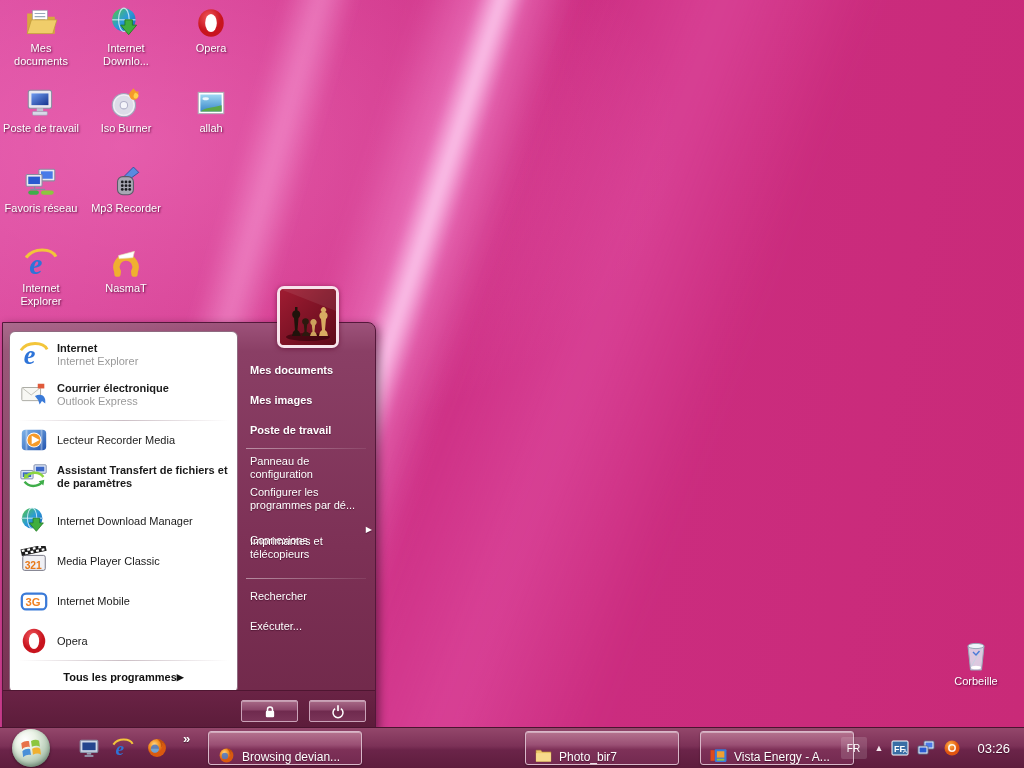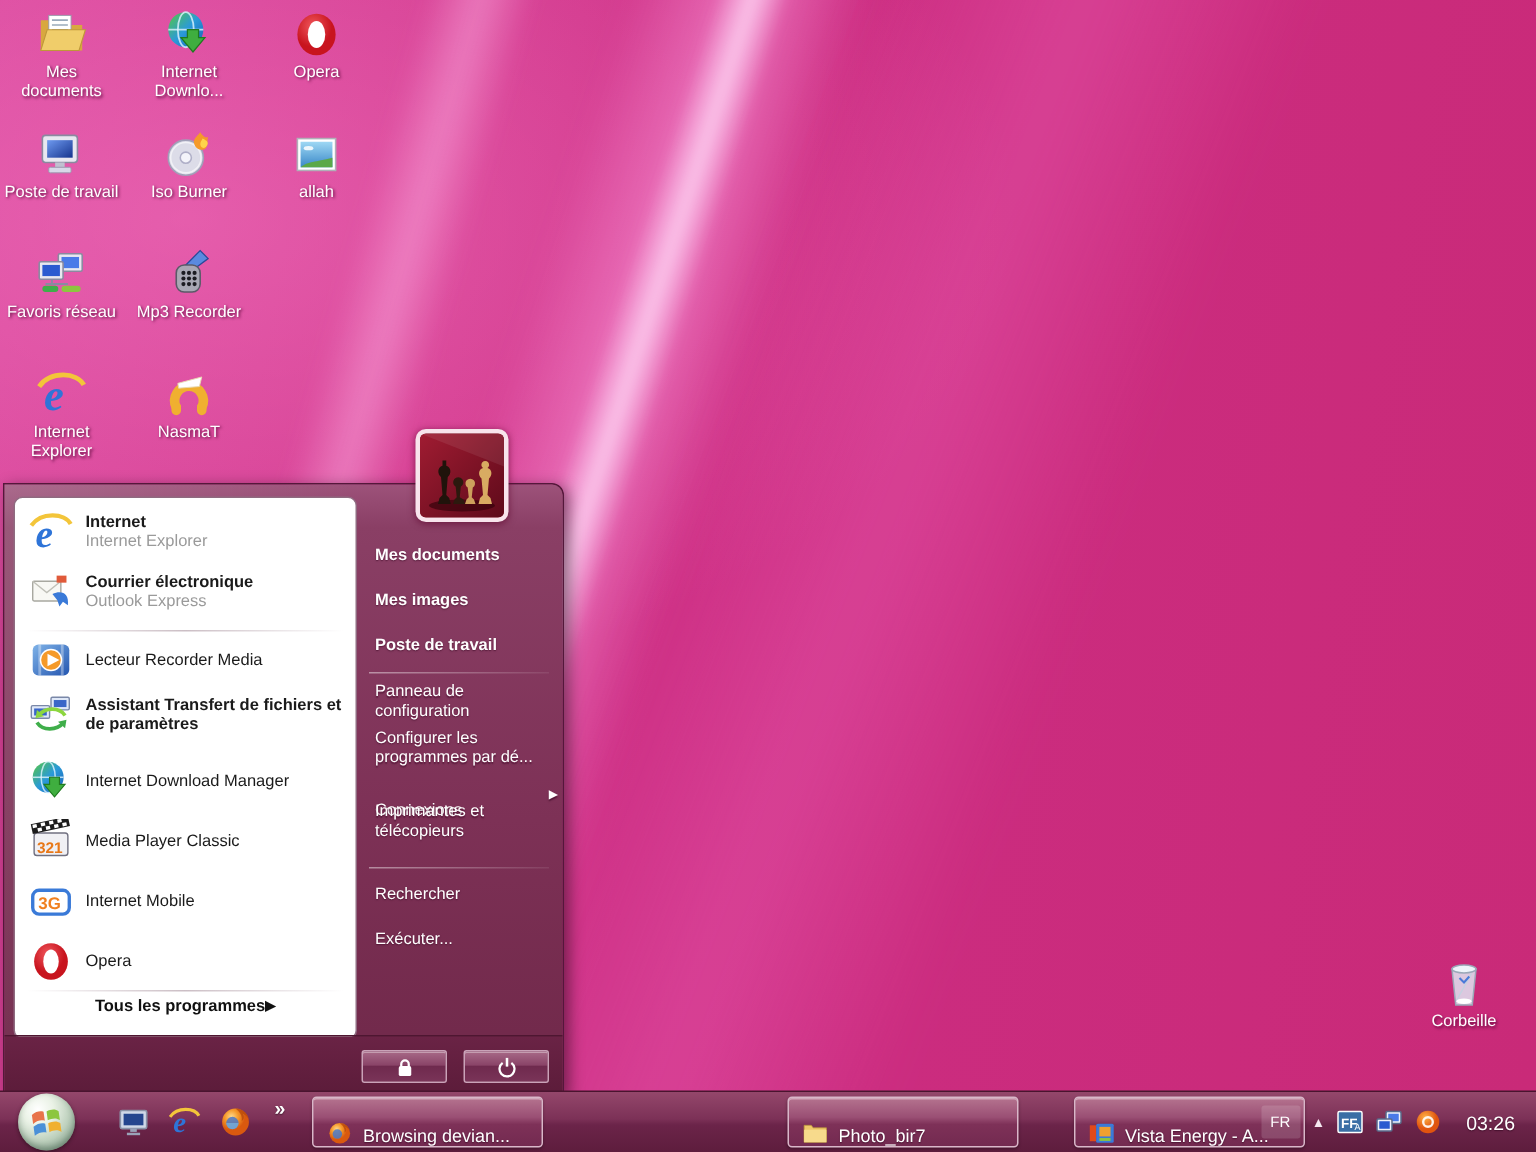--- a/index.html
+++ b/index.html
@@ -58,21 +58,21 @@
   .sm-item .ic svg{width:100%;height:100%;display:block;}
   .sm-item .tt{font-size:11px;line-height:13px;}
   .sm-item .tt b{display:block;font-weight:bold;}
   .sm-item .sub{display:block;color:#9a9a9a;}
   .l0{top:8px;}  .l1{top:48px;}  .l2{top:93px;}  .l3{top:130px;font-weight:bold;}
   .l4{top:174px;} .l5{top:214px;} .l6{top:254px;} .l7{top:294px;}
   .sm-lsep{position:absolute;left:8px;right:8px;height:1px;
     background:linear-gradient(90deg,rgba(140,110,125,0),rgba(140,110,125,.45),rgba(140,110,125,0));}
   .sepA{top:88px;} .sepB{top:328px;}
   .allprogs{position:absolute;left:0;right:0;top:333px;height:23px;display:flex;
-    justify-content:center;gap:0;font-size:11px;font-weight:bold;color:#111;cursor:pointer;}
+    align-items:center;justify-content:center;gap:0;font-size:11px;font-weight:bold;color:#111;cursor:pointer;}
   .allprogs .arr{font-size:9px;}
 
   .sm-right{position:absolute;left:237px;top:8px;width:130px;height:360px;color:#fff;}
   .sm-ritem{position:absolute;left:10px;width:114px;font-size:11px;line-height:13px;
     white-space:pre-line;text-shadow:0 1px 1px rgba(50,0,30,.55);cursor:pointer;}
   .sm-ritem.bold{font-weight:bold;}
   .sm-ritem .subarr{position:absolute;right:-8px;top:2px;font-size:8px;}
   .r0{top:33px;} .r1{top:63px;} .r2{top:93px;} .r3{top:124px;} .r4{top:155px;}
   .r5{top:190px;} .r6{top:204px;} .r7{top:259px;} .r8{top:289px;}
   .sm-rsep{position:absolute;left:6px;width:120px;height:1px;
@@ -103,21 +103,21 @@
   .ql-chevron{position:absolute;left:183px;top:3px;color:#fff;font-size:13px;font-weight:bold;cursor:pointer;
     text-shadow:0 1px 1px rgba(0,0,0,.5);}
   .taskbtn{position:absolute;top:3px;width:154px;height:34px;border:1px solid #d9b7c9;border-radius:3px;
     background:linear-gradient(180deg,#b5738f 0%,#9a4f74 40%,#7e3158 55%,#732a50 100%);
     box-shadow:inset 0 1px 0 rgba(255,255,255,.4),0 1px 2px rgba(0,0,0,.3);
     display:flex;align-items:flex-end;gap:7px;padding:0 0 0 9px;box-sizing:border-box;
     color:#fff;font-size:12px;cursor:pointer;}
   .taskbtn .ti{flex:0 0 17px;width:17px;height:17px;}
   .taskbtn .ti svg{width:100%;height:100%;display:block;}
   .taskbtn span.tl{white-space:nowrap;overflow:hidden;text-shadow:0 1px 1px rgba(40,0,25,.6);}
-  .t0{left:208px;} .t1{left:367px;} .t2{left:525px;} .t3{left:716px;}
+  .t0{left:208px;} .t1{left:367px;} .t2{left:525px;} .t3{left:700px;}
   .tray{position:absolute;right:0;top:0;height:40px;display:flex;align-items:center;gap:8px;
     padding-right:14px;color:#fff;}
   .lang{display:inline-flex;align-items:center;justify-content:center;width:26px;height:22px;
     background:rgba(255,255,255,.14);border-radius:2px;font-size:10px;cursor:pointer;}
   .tray-expand{font-size:9px;cursor:pointer;color:#f5e8f0;}
   .tray-ic{width:18px;height:18px;cursor:pointer;}
   .tray-ic svg{width:100%;height:100%;display:block;}
   .clock{font-size:13px;margin-left:8px;cursor:default;text-shadow:0 1px 1px rgba(40,0,25,.6);}
 </style>
 </head>

